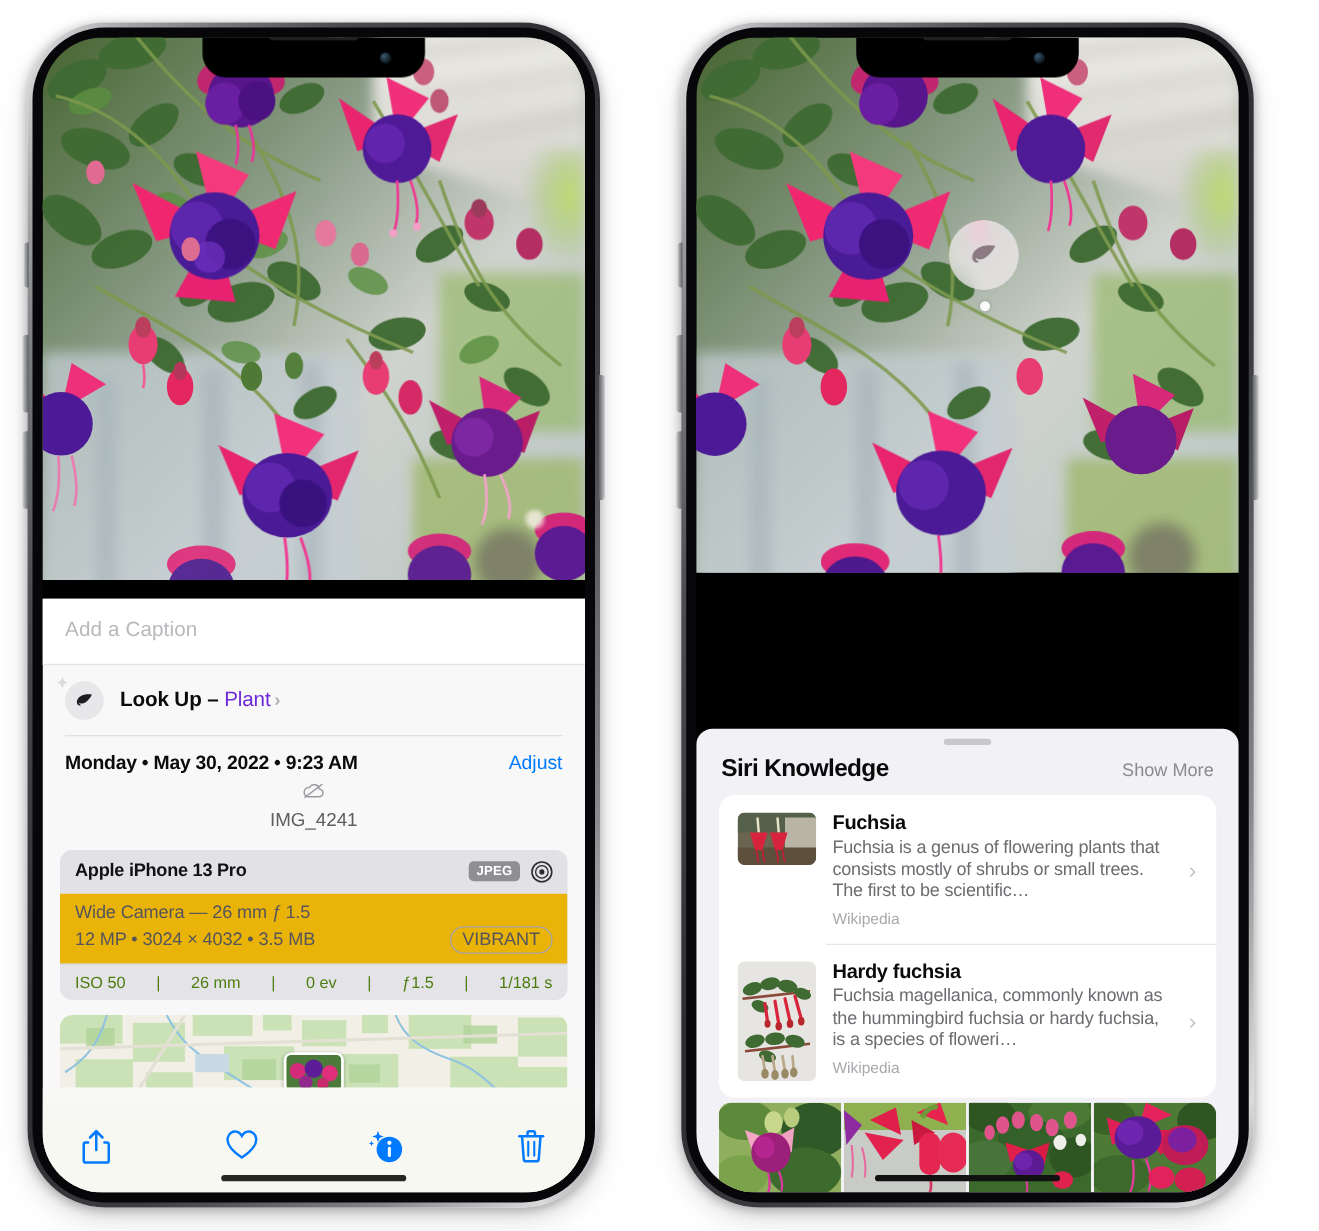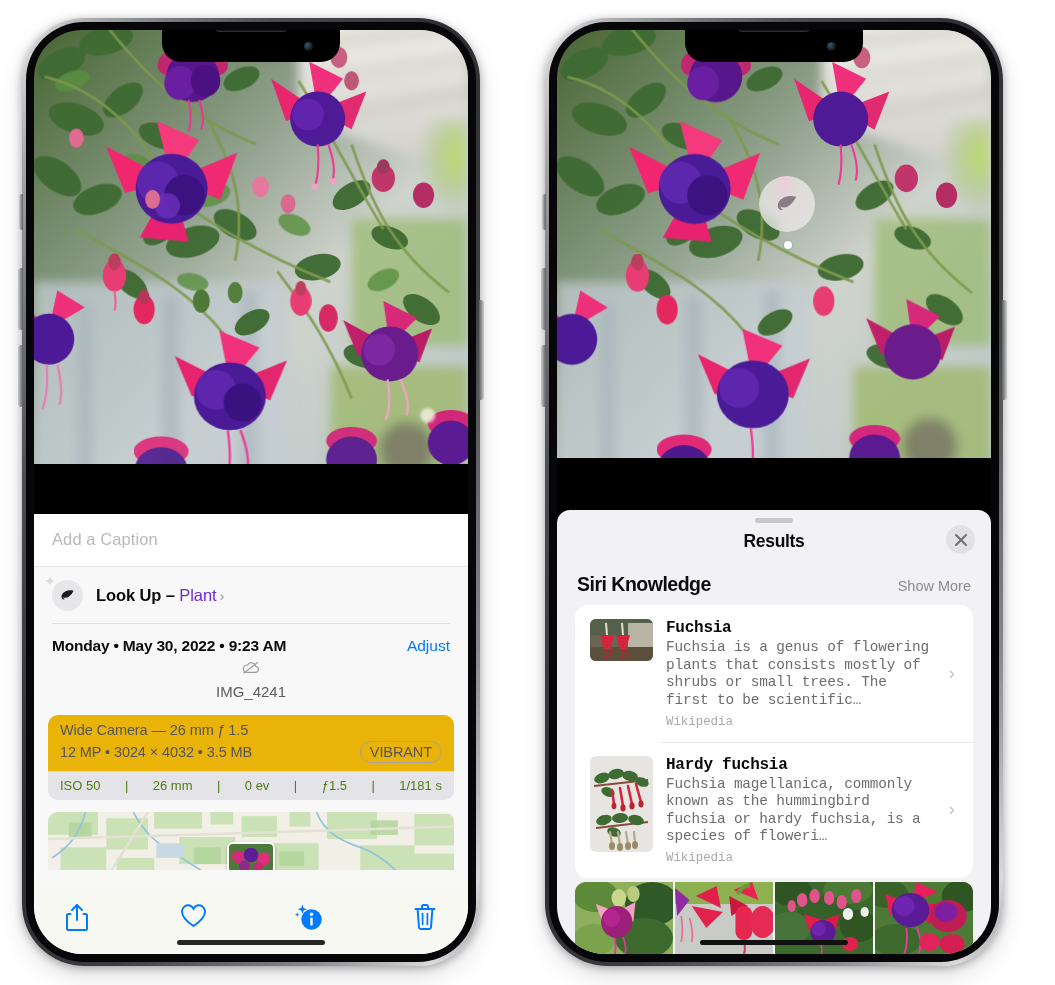--- a/index.html
+++ b/index.html
@@ -210,21 +210,21 @@
   .section-head {
     display: flex; align-items: baseline; justify-content: space-between;
     padding: 8px 20px 9px 20px;
   }
   .section-title { font-size: 19.5px; font-weight: 700; color: #0a0a0b; letter-spacing: -.5px; }
   .show-more { font-size: 14.5px; color: #8a8a8f; }
 
   .kb-card {
     margin: 0 18px; background: #fff; border-radius: 13px; overflow: hidden;
   }
-  .kb-item { display: flex; align-items: flex-start; gap: 13px; padding: 14px 12px 13px 15px; position: relative; font-family: Liberation Mono, monospace; }
+  .kb-item { display: flex; align-items: flex-start; gap: 13px; padding: 14px 12px 13px 15px; position: relative; }
   .kb-item + .kb-item:before {
     content: ""; position: absolute; left: 86px; right: 0; top: 0; height: .7px; background: #e6e6e9;
   }
   .kb-thumb { width: 63px; border-radius: 6px; overflow: hidden; flex: none; }
   .kb-thumb.a { height: 42px; }
   .kb-thumb.b { height: 96px; }
   .kb-text { flex: 1; min-width: 0; }
   .kb-title { font-size: 16px; font-weight: 700; color: #0a0a0b; letter-spacing: -.25px; }
   .kb-desc { font-size: 14.4px; line-height: 17.6px; color: #6c6c71; margin-top: 2px; letter-spacing: -.15px; }
   .kb-src  { font-size: 12.4px; color: #a9a9ae; margin-top: 5px; }
@@ -499,20 +499,31 @@
           <div class="meta-line2">
             <svg width="20" height="15" viewBox="0 0 26 18">
               <path d="M7.2 15.4h11.2a4 4 0 0 0 .4-8 5.4 5.4 0 0 0-10.2-1.6A4.2 4.2 0 0 0 7.2 15.4z" fill="none" stroke="#9a9aa0" stroke-width="1.5"></path>
               <line x1="3.2" y1="16.4" x2="22" y2="2.2" stroke="#9a9aa0" stroke-width="1.5"></line>
             </svg>
             <div class="filename">IMG_4241</div>
           </div>
         </div>
 
         <div class="exif-card">
+          <div class="exif-head">
+            <div class="exif-device">Apple iPhone 13 Pro</div>
+            <div class="exif-head-right">
+              <div class="chip-jpeg">JPEG</div>
+              <svg class="aperture-ic" viewBox="0 0 24 24">
+                <circle cx="12" cy="12" r="10" fill="none" stroke="#2b2b2e" stroke-width="1.6"></circle>
+                <circle cx="12" cy="12" r="6.3" fill="none" stroke="#2b2b2e" stroke-width="1.3"></circle>
+                <circle cx="12" cy="12" r="2.6" fill="#2b2b2e"></circle>
+              </svg>
+            </div>
+          </div>
           <div class="exif-body">
             <div class="exif-row-a">Wide Camera — 26 mm ƒ 1.5</div>
             <div class="exif-row-b">
               <span>12 MP • 3024 × 4032 • 3.5 MB</span>
               <span class="chip-vibrant">VIBRANT</span>
             </div>
           </div>
           <div class="exif-foot">
             <span>ISO 50</span>
             <span class="exif-sep">|</span>
@@ -779,28 +790,20 @@
 
       <div class="vlu-badge">
         <svg width="26" height="26" viewBox="0 0 24 24">
           <path d="M20.5 5.2c-7.6-1.6-14 1-16.3 5.5-1.4 2.8-.6 5.6 1.3 6.6 1 .5 2 .3 3-.4-1.6-.4-2.4-1.4-2.4-2.6 1.9 1.3 4.6 1.3 7-.2 3-1.9 5.6-5.2 7.4-8.9z" fill="#8c7a83"></path>
         </svg>
       </div>
       <div class="vlu-dot"></div>
 
       <div class="results-sheet">
         <div class="grabber"></div>
-        <div class="results-head">
-          <div class="results-title">Results</div>
-          <div class="close-btn">
-            <svg width="14" height="14" viewBox="0 0 14 14">
-              <path d="M2 2 L12 12 M12 2 L2 12" stroke="#6e6e73" stroke-width="2" stroke-linecap="round"></path>
-            </svg>
-          </div>
-        </div>
 
         <div class="section-head">
           <div class="section-title">Siri Knowledge</div>
           <div class="show-more">Show More</div>
         </div>
 
         <div class="kb-card">
 
           <div class="kb-item">
             <div class="kb-thumb a">

